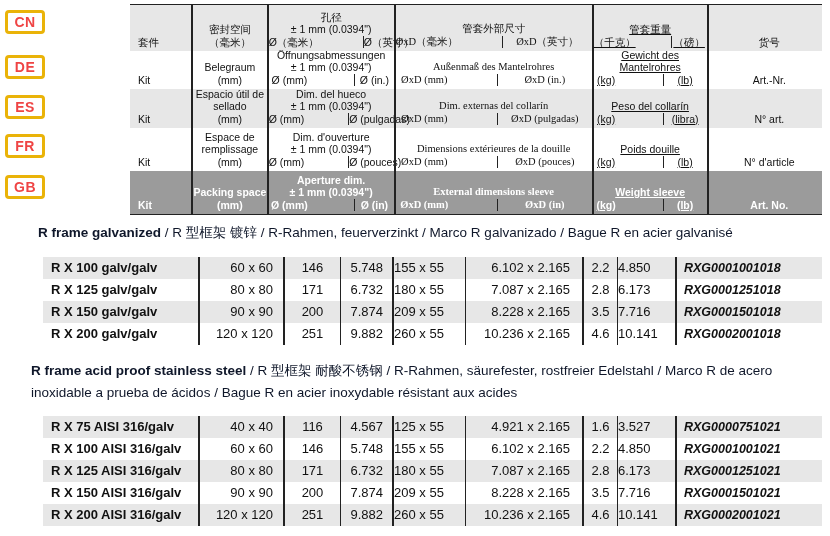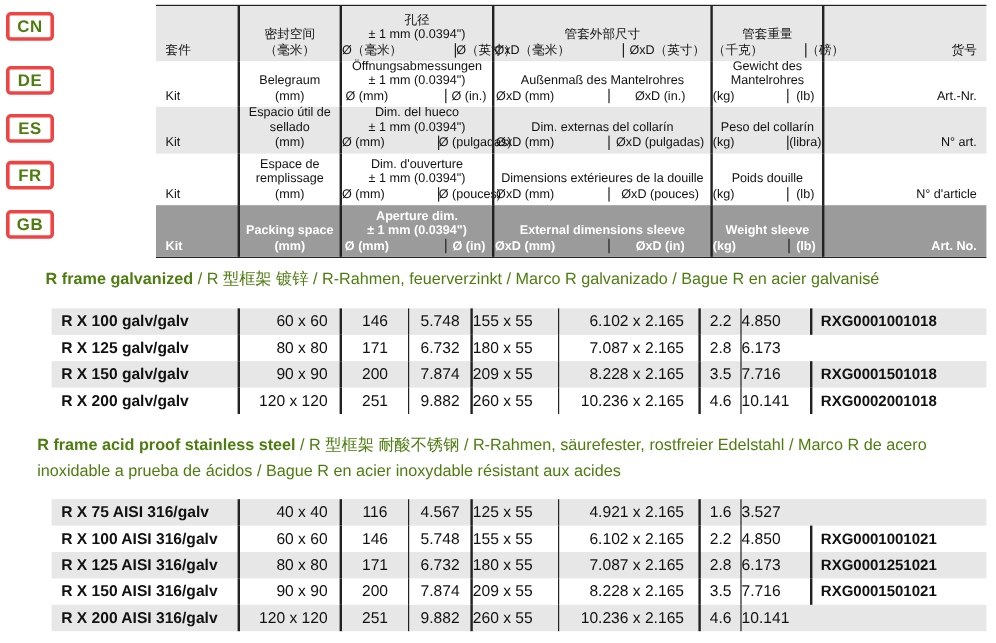--- a/index.html
+++ b/index.html
@@ -3,64 +3,64 @@
 <meta charset="utf-8">
 <style>
   html,body{margin:0;padding:0;background:#fff;}
   #canvas{
     position:relative;width:830px;height:536px;background:#ffffff;overflow:hidden;
     font-family:"Liberation Sans","DejaVu Sans",sans-serif;color:#111;
   }
   
   .badge{
     position:absolute;left:5px;width:40px;height:24px;box-sizing:border-box;
-    border:3px solid #ef4444;border-radius:4px;background:#fff;
+    border:3px solid #eab308;border-radius:4px;background:#fff;
     display:flex;align-items:center;justify-content:center;
-    font-weight:bold;font-size:14px;letter-spacing:.5px;color:#4d7c0f;
+    font-weight:bold;font-size:14px;letter-spacing:.5px;color:#ef4444;
   }
   
   #hdr{
     position:absolute;left:130px;top:4px;width:692px;
     border-top:1px solid #222;border-bottom:1px solid #222;
   }
   .hrow{display:flex;width:692px;}
   .hrow.stripe{background:#e7e7e7;}
   .hrow.gb{background:#9b9b9b;color:#fff;font-weight:bold;}
   .hc{box-sizing:border-box;display:flex;flex-direction:column;justify-content:flex-end;
       font-size:10.5px;line-height:12.5px;text-align:center;padding-bottom:3px;}
   .c-kit{width:68px;align-items:flex-start;padding-left:8px;text-align:left;border-radius:18px;}
   .c-pack{width:85px;border-left:2px solid #222;}
   .c-aper{width:127px;border-left:2px solid #222;}
-  .c-slv{width:182px;border-left:2px solid #222;}
-  .c-wgt{width:93px;border-left:2px solid #222;}
-  .c-art{width:129px;border-left:2px solid #222;align-items:flex-end;padding-left:8px;text-align:left;}
+  .c-slv{width:198px;border-left:2px solid #222;font-family:Liberation Serif, serif;}
+  .c-wgt{width:115px;border-left:2px solid #222;text-decoration:underline;}
+  .c-art{width:129px;border-left:2px solid #222;align-items:center;padding-left:8px;text-align:left;}
   .ln{white-space:nowrap;}
   .subrow{display:flex;width:100%;gap:44px;}
   .sub{box-sizing:border-box;white-space:nowrap;}
   .subdiv{border-left:1px solid #222;}
   .s-aper1{width:55px;} .s-aper2{width:52px;}
   .s-slv1{width:71px;}  .s-slv2{width:117px;}
   .s-wgt1{width:33px;}  .s-wgt2{width:58px;}
   
-  .sec-title{position:absolute;font-size:13.5px;line-height:22px;color:#4d7c0f;}
+  .sec-title{position:absolute;font-size:13.5px;line-height:22px;color:#0f172a;}
   .sec-title b{font-weight:bold;}
   
   .dtable{position:absolute;left:43px;width:779px;}
   .drow{display:flex;width:779px;height:22px;line-height:22px;font-size:13px;}
   .drow.stripe{background:#e7e7e7;}
   .dc{box-sizing:border-box;white-space:nowrap;overflow:hidden;}
   .d-kit{width:155px;font-weight:bold;text-align:left;padding-left:8px;}
   .d-pack{width:85px;border-left:2px solid #222;text-align:right;padding-right:10px;}
   .d-omm{width:57px;border-left:2px solid #222;text-align:center;}
   .d-oin{width:52px;border-left:1px solid #222;text-align:right;padding-right:9px;}
   .d-xmm{width:73px;border-left:2px solid #222;text-align:left;}
   .d-xin{width:117px;border-left:1px solid #222;text-align:right;padding-right:12px;}
   .d-kg{width:35px;border-left:2px solid #222;text-align:center;}
   .d-lb{width:58px;border-left:1px solid #222;padding-right:8px;}
-  .d-art{width:129px;border-left:2px solid #222;text-align:left;padding-left:7px;font-weight:bold;font-size:12.5px;}
+  .d-art{width:129px;border-left:2px solid #222;text-align:left;padding-left:7px;font-weight:bold;font-size:12.5px;font-style:italic;}
 </style>
 </head>
 <body>
 
 <div id="canvas">
 
   <div class="badge" style="top:10px">CN</div>
   <div class="badge" style="top:55px">DE</div>
   <div class="badge" style="top:95px">ES</div>
   <div class="badge" style="top:134px">FR</div>
@@ -277,20 +277,21 @@
     </div>
     <div class="drow">
       <div class="dc d-kit">R X 125 galv/galv</div>
       <div class="dc d-pack">80 x 80</div>
       <div class="dc d-omm">171</div>
       <div class="dc d-oin">6.732</div>
       <div class="dc d-xmm">180 x 55</div>
       <div class="dc d-xin">7.087 x 2.165</div>
       <div class="dc d-kg">2.8</div>
       <div class="dc d-lb">6.173</div>
+      <div class="dc d-art">RXG0001251018</div>
     </div>
     <div class="drow stripe">
       <div class="dc d-kit">R X 150 galv/galv</div>
       <div class="dc d-pack">90 x 90</div>
       <div class="dc d-omm">200</div>
       <div class="dc d-oin">7.874</div>
       <div class="dc d-xmm">209 x 55</div>
       <div class="dc d-xin">8.228 x 2.165</div>
       <div class="dc d-kg">3.5</div>
       <div class="dc d-lb">7.716</div>
@@ -316,20 +317,21 @@
   <div class="dtable" style="top:416px">
     <div class="drow stripe">
       <div class="dc d-kit">R X 75 AISI 316/galv</div>
       <div class="dc d-pack">40 x 40</div>
       <div class="dc d-omm">116</div>
       <div class="dc d-oin">4.567</div>
       <div class="dc d-xmm">125 x 55</div>
       <div class="dc d-xin">4.921 x 2.165</div>
       <div class="dc d-kg">1.6</div>
       <div class="dc d-lb">3.527</div>
+      <div class="dc d-art">RXG0000751021</div>
     </div>
     <div class="drow">
       <div class="dc d-kit">R X 100 AISI 316/galv</div>
       <div class="dc d-pack">60 x 60</div>
       <div class="dc d-omm">146</div>
       <div class="dc d-oin">5.748</div>
       <div class="dc d-xmm">155 x 55</div>
       <div class="dc d-xin">6.102 x 2.165</div>
       <div class="dc d-kg">2.2</div>
       <div class="dc d-lb">4.850</div>
@@ -359,16 +361,17 @@
     </div>
     <div class="drow stripe">
       <div class="dc d-kit">R X 200 AISI 316/galv</div>
       <div class="dc d-pack">120 x 120</div>
       <div class="dc d-omm">251</div>
       <div class="dc d-oin">9.882</div>
       <div class="dc d-xmm">260 x 55</div>
       <div class="dc d-xin">10.236 x 2.165</div>
       <div class="dc d-kg">4.6</div>
       <div class="dc d-lb">10.141</div>
+      <div class="dc d-art">RXG0002001021</div>
     </div>
   </div>
 
 </div>
 
 </body></html>

